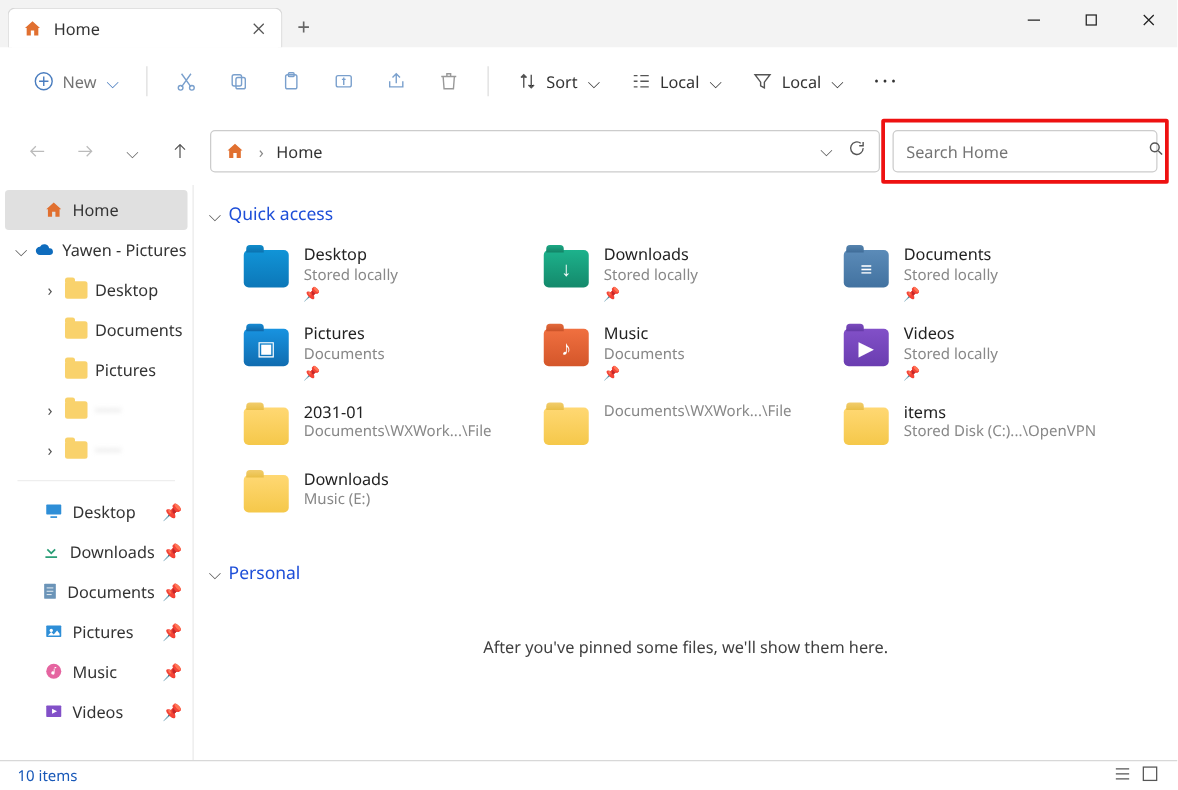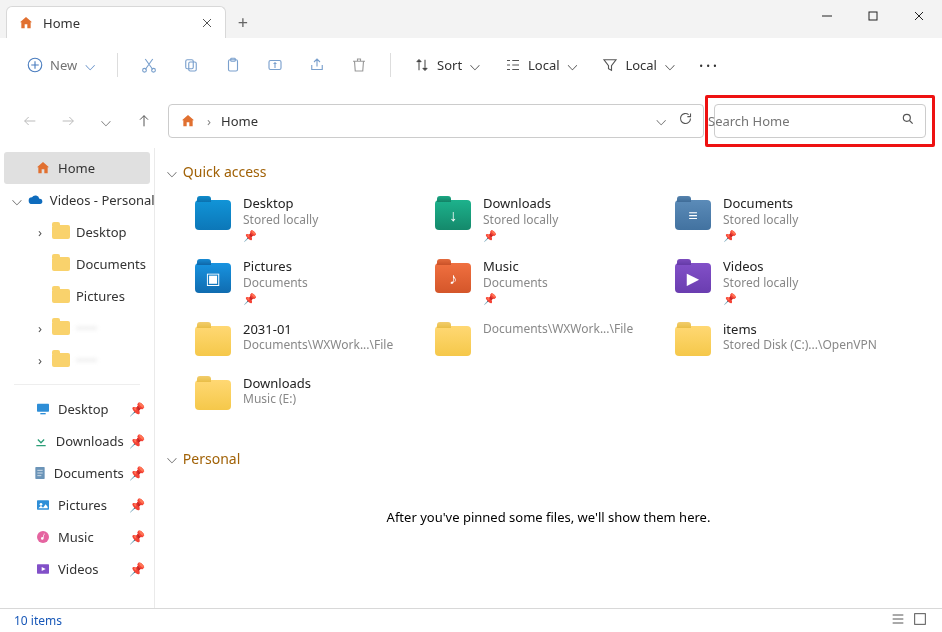--- a/index.html
+++ b/index.html
@@ -26,44 +26,44 @@
 
 
 .address-row { height: 55px; display: flex; align-items: center; padding: 0 16px; gap: 10px; }
 .nav-btn { width: 28px; height: 28px; display: flex; align-items: center; justify-content: center; color: #666; }
 .nav-btn.disabled { color: #bbb; }
 .address-bar { flex: 1; height: 34px; border: 1px solid #ccc; border-radius: 4px; display: flex; align-items: center; padding: 0 10px; gap: 10px; }
 .crumb { display: flex; align-items: center; gap: 8px; }
 .ab-right { margin-left: auto; display: flex; gap: 12px; color: #555; }
 .search-wrap { position: relative; width: 212px; }
 .search-highlight { position: absolute; inset: -9px -9px -9px -9px; border: 3px solid #e11; border-radius: 2px; pointer-events: none; }
-.search-box { width: 100%; height: 34px; border: 1px solid #ccc; border-radius: 4px; display: flex; align-items: center; padding: 12px 10px; gap: 8px; justify-content: flex-end; }
+.search-box { width: 100%; height: 34px; border: 1px solid #ccc; border-radius: 4px; display: flex; align-items: center; padding: 12px 10px; gap: 8px; }
 .search-box input { flex: 1; border: none; outline: none; font-size: 13px; color: #777; background: transparent; }
 
 
 .body { display: flex; height: calc(632px - 38px - 55px - 55px - 24px); }
 .sidebar { width: 155px; border-right: 1px solid #eaeaea; overflow-y: auto; padding-top: 4px; }
 .side-item { height: 32px; display: flex; align-items: center; gap: 6px; padding: 0 8px 0 12px; white-space: nowrap; overflow: hidden; }
 .side-item.active { background: #e0e0e0; border-radius: 3px; margin: 0 4px; padding-left: 8px; }
 .side-item .indent1 { width: 16px; }
 .side-item .chev-tree { width: 12px; color: #555; display: inline-flex; justify-content: center; }
 .side-sep { height: 1px; background: #eee; margin: 8px 14px; }
 .pin-icon { margin-left: auto; color: #888; }
 
 .content { flex: 1; padding: 10px 6px 0 6px; overflow-y: auto; }
 .section-hdr { display: flex; align-items: center; gap: 6px; padding: 4px 6px 10px 6px; cursor: default; }
-.section-hdr .label { color: #a16207; font-size: 14px; }
+.section-hdr .label { color: #1d4ed8; font-size: 14px; }
 .grid { display: grid; grid-template-columns: repeat(3, 228px); gap: 6px 12px; padding-left: 28px; }
 .item { display: flex; gap: 10px; padding: 4px; border-radius: 4px; }
 .item .icon-box { width: 40px; height: 40px; display: flex; align-items: center; justify-content: center; }
 .item .meta { display: flex; flex-direction: column; line-height: 1.3; }
 .item .name { color: #222; }
 .item .sub { color: #888; font-size: 12px; }
 .pin-small { color: #999; font-size: 11px; margin-top: 2px; }
-.empty-msg { text-align: center; color: #000000; padding: 30px 0; }
+.empty-msg { text-align: center; color: #404040; padding: 30px 0; }
 
 
 .statusbar { position: absolute; bottom: 0; left: 0; right: 0; height: 24px; border-top: 1px solid #d8d8d8; display: flex; align-items: center; padding: 0 14px; font-size: 12px; color: #1858b8; }
 .statusbar .right { margin-left: auto; display: flex; gap: 6px; color: #555; }
 
 
 .folder-ico { width: 18px; height: 14px; background: #f9d26c; border-radius: 2px; position: relative; }
 .folder-ico::before { content: ""; position: absolute; top: -3px; left: 0; width: 8px; height: 4px; background: #f9d26c; border-radius: 2px 2px 0 0; }
 
 .qa-icon { width: 36px; height: 30px; border-radius: 4px; position: relative; }
@@ -253,21 +253,21 @@
         </span>
       <span>Home</span>
     </div>
     <div class="side-item">
       <span class="chev-tree">⌵</span>
       <span class="small-ico">
           <svg width="16" height="16" viewBox="0 0 24 24">
             <path fill="#0f6cbd" d="M6 18a5 5 0 010-10 6 6 0 0111 2 4 4 0 011 8z"></path>
           </svg>
         </span>
-      <span>Videos - Personal</span>
+      <span>Yawen - Pictures</span>
     </div>
     <div class="side-item">
         <span class="indent1"></span>
         <span class="chev-tree">›</span>
         <span class="folder-ico"></span>
         <span>Desktop</span>
       </div>
     <div class="side-item">
         <span class="indent1"></span>
         <span class="chev-tree"></span>

